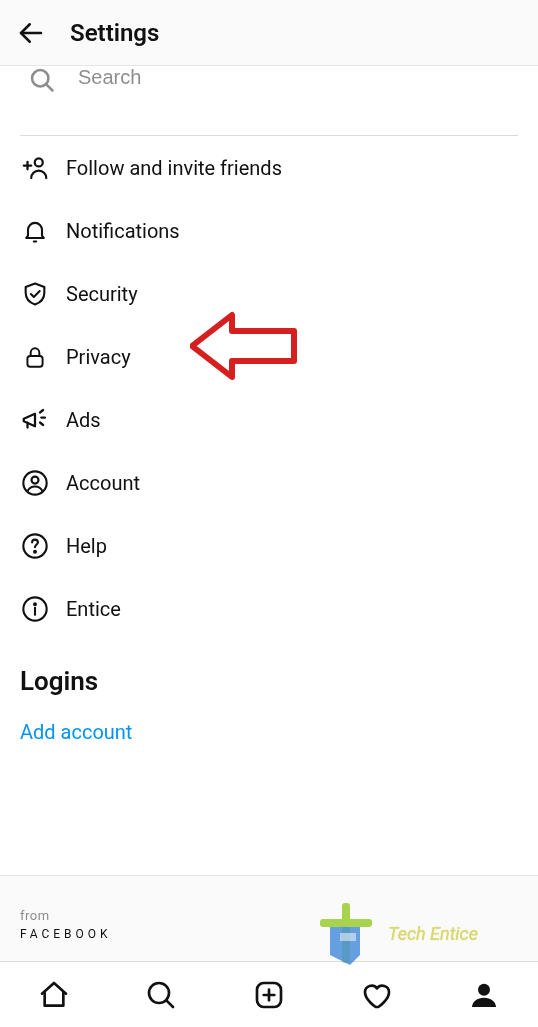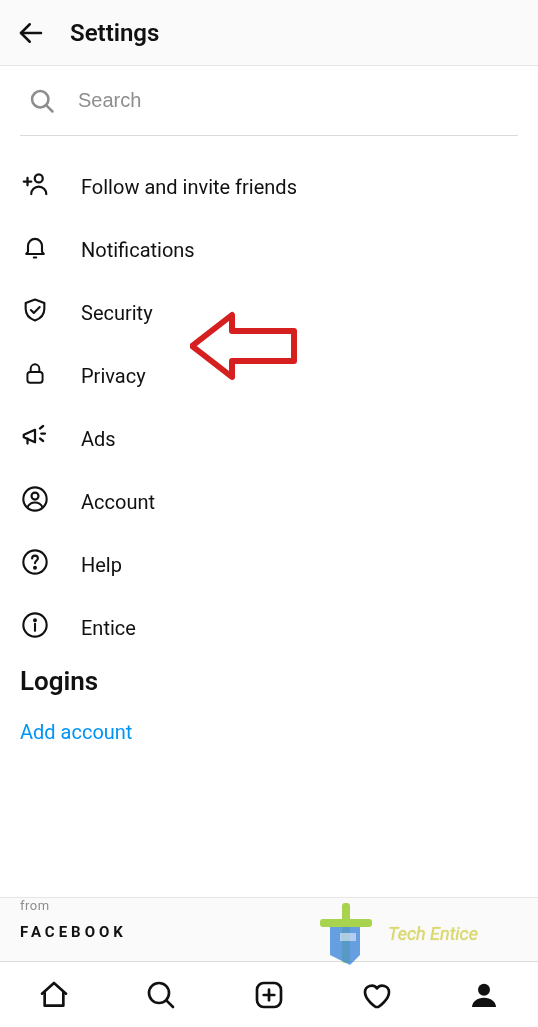--- a/index.html
+++ b/index.html
@@ -12,46 +12,46 @@
     border-bottom: 1px solid #e6e6e6;
     display: flex;
     align-items: center;
     padding: 8px 14px;
   }
   .back-btn { width: 34px; height: 34px; display:flex; align-items:center; justify-content:center; cursor:pointer; }
   .header-title { font-size: 24px; font-weight: 600; margin-left: 22px; color:#111; }
 
   .content { flex: 1; background:#fff; padding: 0 20px; overflow:hidden; }
 
-  .search-row { display:flex; align-items:center; height: 70px; border-bottom: 1px solid #dbdbdb; }
+  .search-row { display:flex; align-items:flex-start; height: 70px; border-bottom: 1px solid #dbdbdb; }
   .search-icon { width: 28px; height: 28px; color:#8e8e8e; margin-left: 8px; }
   .search-input {
     border:none; outline:none; font-size: 20px; color:#222;
     margin-left: 22px; flex:1; background:transparent;
   }
   .search-input::placeholder { color:#8e8e8e; }
 
   .menu-item {
-    display:flex; align-items:flex-end; height: 63px; cursor:pointer; position:relative;gap:15px;
+    display:flex; align-items:center; height: 63px; cursor:pointer; position:relative;
   }
   .menu-icon { width: 30px; height: 30px; display:flex; align-items:center; justify-content:center; color:#111; }
   .menu-label { font-size: 20px; color:#111; margin-left: 16px; }
 
   .section-head { font-size: 26px; font-weight: 600; color:#111; margin-top: 26px; margin-bottom: 6px; }
 
   .link-item { height: 60px; display:flex; align-items:center; cursor:pointer;text-align:right; }
   .link-label { font-size: 20px; color: #0095f6; }
 
   .footer-from {
     background:#fafafa; border-top:1px solid #e6e6e6;
-    padding: 0 20px 20px 20px;
+    padding: 32px 20px 20px 20px;
     position:relative;
   }
   .from-text { font-size: 13px; color:#8e8e8e; letter-spacing: 0.5px; }
-  .fb-text { font-size: 15px; letter-spacing: 4px; color:#111; margin-top: 10px; font-weight: 700; }
+  .fb-text { font-size: 12px; letter-spacing: 4px; color:#111; margin-top: 4px; font-weight: 400; }
 
   .watermark {
     position:absolute; right: 60px; bottom: -8px; display:flex; align-items:center;
     opacity: 0.85; pointer-events:none;
   }
   .watermark-text { font-size: 18px; color:#d6d356; font-style: italic; text-shadow: 0 0 1px #c8c84a; margin-left:6px;text-align:center;}
 
   .tabbar {
     height: 66px; background:#fff; border-top:1px solid #dbdbdb;
     display:flex; align-items:center; justify-content:space-around;

